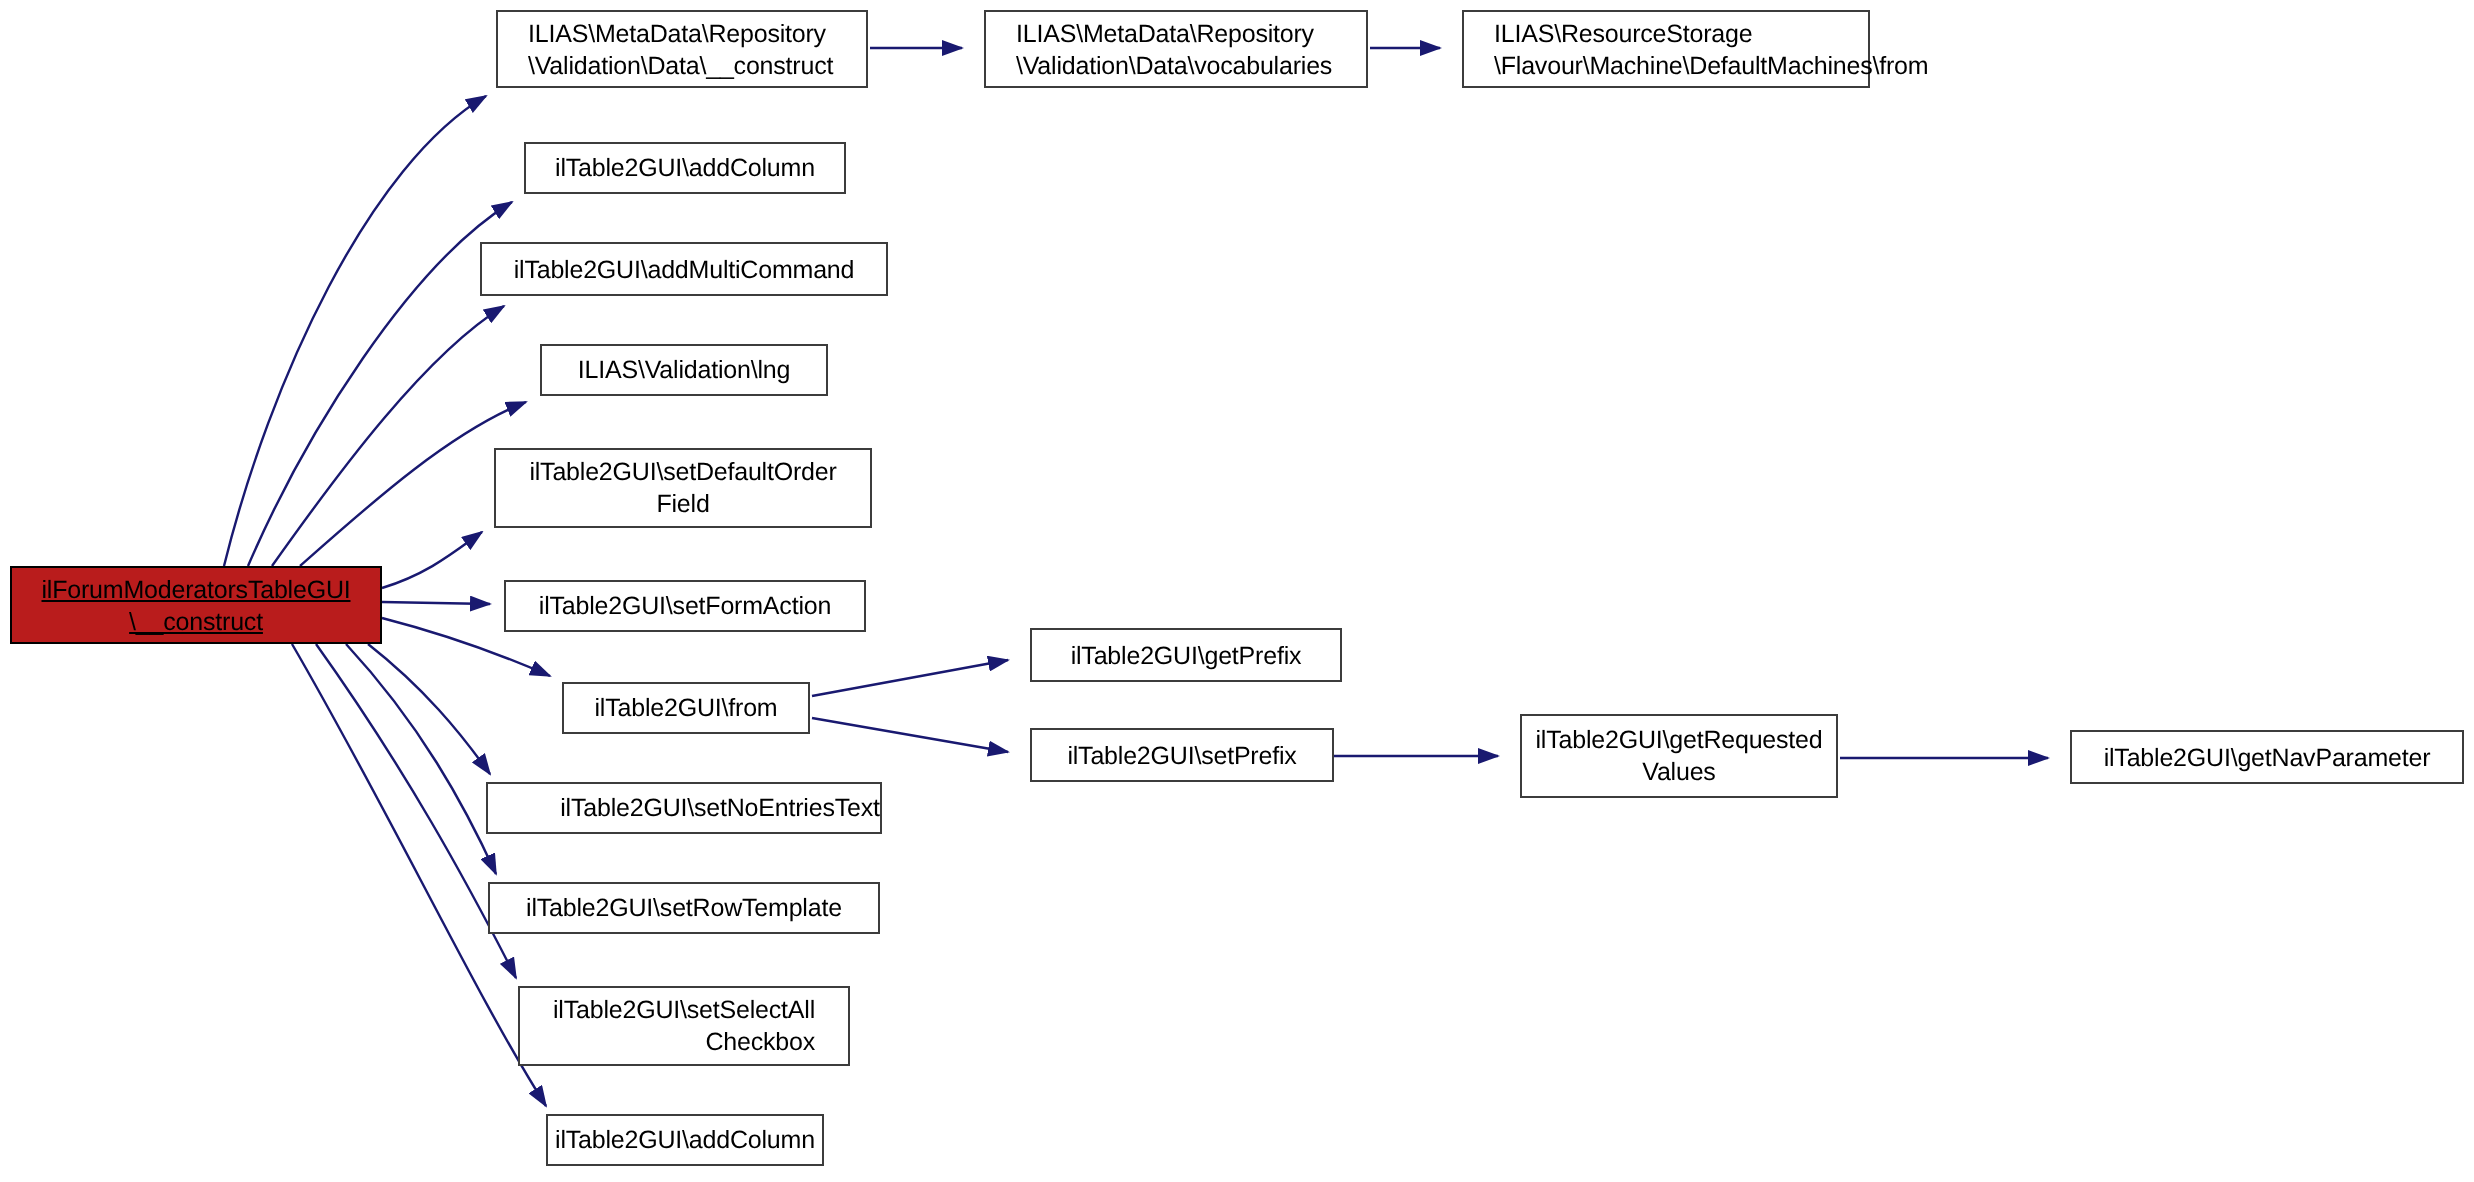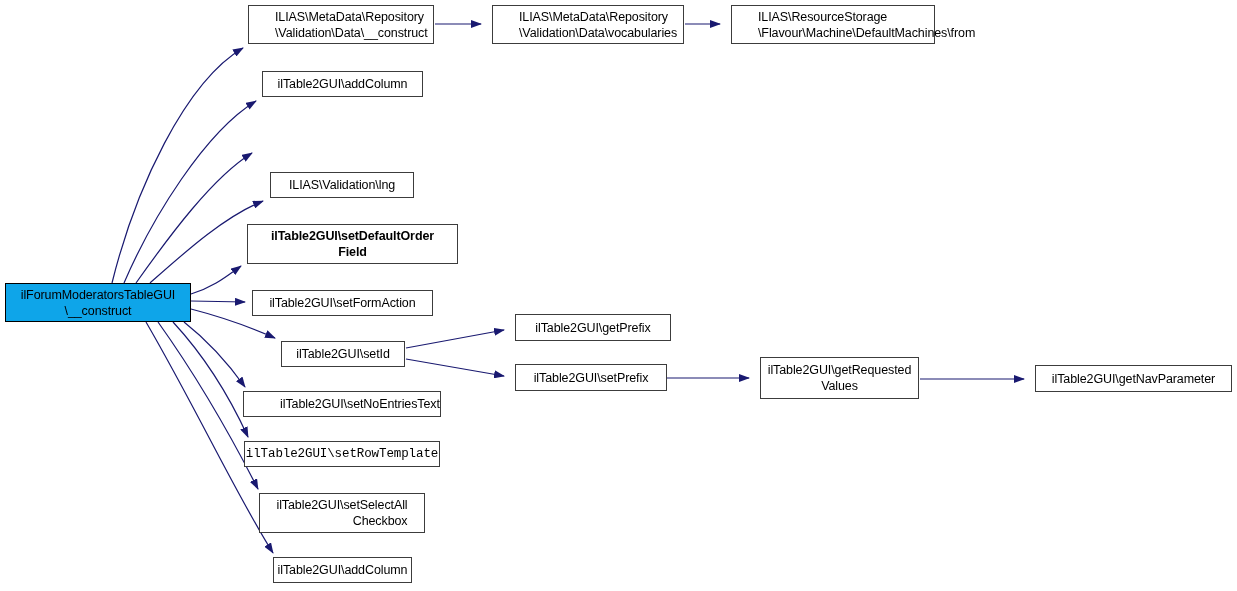--- a/index.html
+++ b/index.html
@@ -31,27 +31,28 @@
     align-items: center;
     justify-content: center;
     text-align: center;
     white-space: pre-line;
     font-size: 12.5px;
     line-height: 16px;
     letter-spacing: -0.1px;
     cursor: pointer;
   }
   .node.root {
-    background: #0ea5e9;
+    background: #b91c1c;
     border-color: #000000;
+    text-decoration: underline;
   }
   .node.align-left {
     justify-content: flex-start;
     text-align: left;
-    padding-left: 26px;
+    padding-left: 15px;
   }
 </style>
 </head>
 <body>
 
 <div class="canvas">
 
   <svg class="edges-layer" viewBox="0 0 1237 591" xmlns="http://www.w3.org/2000/svg">
     <defs>
       <marker id="arrowhead" markerWidth="11" markerHeight="8" refX="10" refY="4" orient="auto" markerUnits="userSpaceOnUse">
@@ -84,41 +85,42 @@
 \Validation\Data\__construct</div>
 
   <div class="node align-left" style="left:492px; top:5px; width:192px; height:39px;">ILIAS\MetaData\Repository
 \Validation\Data\vocabularies</div>
 
   <div class="node align-left" style="left:731px; top:5px; width:204px; height:39px;">ILIAS\ResourceStorage
 \Flavour\Machine\DefaultMachines\from</div>
 
   <div class="node" style="left:262px; top:71px; width:161px; height:26px;">ilTable2GUI\addColumn</div>
 
+  <div class="node" style="left:240px; top:121px; width:204px; height:27px;">ilTable2GUI\addMultiCommand</div>
 
   <div class="node" style="left:270px; top:172px; width:144px; height:26px;">ILIAS\Validation\lng</div>
 
-  <div class="node" style="left:247px; top:224px; width:211px; height:40px;font-weight:bold;">ilTable2GUI\setDefaultOrder
+  <div class="node" style="left:247px; top:224px; width:189px; height:40px;">ilTable2GUI\setDefaultOrder
 Field</div>
 
   <div class="node" style="left:252px; top:290px; width:181px; height:26px;">ilTable2GUI\setFormAction</div>
 
-  <div class="node" style="left:281px; top:341px; width:124px; height:26px;">ilTable2GUI\setId</div>
+  <div class="node" style="left:281px; top:341px; width:124px; height:26px;">ilTable2GUI\from</div>
 
   <div class="node" style="left:515px; top:314px; width:156px; height:27px;">ilTable2GUI\getPrefix</div>
 
   <div class="node" style="left:515px; top:364px; width:152px; height:27px;">ilTable2GUI\setPrefix</div>
 
   <div class="node" style="left:760px; top:357px; width:159px; height:42px;">ilTable2GUI\getRequested
 Values</div>
 
   <div class="node" style="left:1035px; top:365px; width:197px; height:27px;">ilTable2GUI\getNavParameter</div>
 
   <div class="node" style="left:243px; top:391px; width:198px; height:26px;padding-left:36px;">ilTable2GUI\setNoEntriesText</div>
 
-  <div class="node" style="left:244px; top:441px; width:196px; height:26px;font-family:Liberation Mono, monospace;">ilTable2GUI\setRowTemplate</div>
+  <div class="node" style="left:244px; top:441px; width:196px; height:26px;">ilTable2GUI\setRowTemplate</div>
 
   <div class="node" style="left:259px; top:493px; width:166px; height:40px;text-align:right;">ilTable2GUI\setSelectAll
 Checkbox</div>
 
   <div class="node" style="left:273px; top:557px; width:139px; height:26px;">ilTable2GUI\addColumn</div>
 
 </div>
 
 </body></html>

